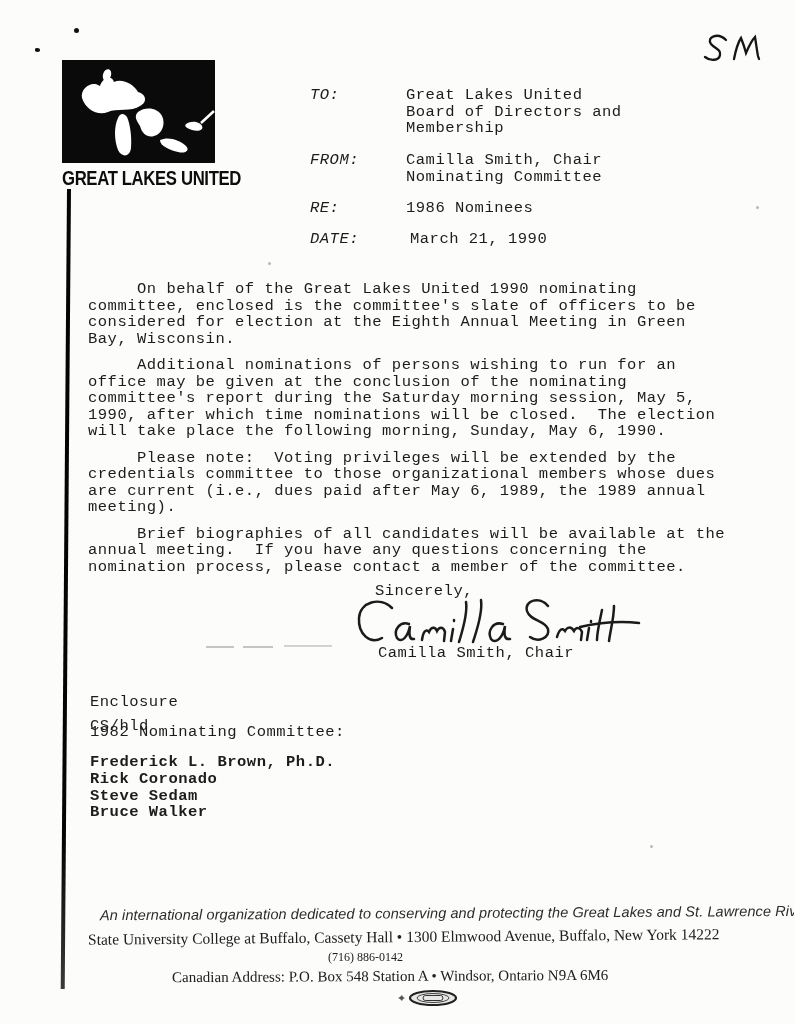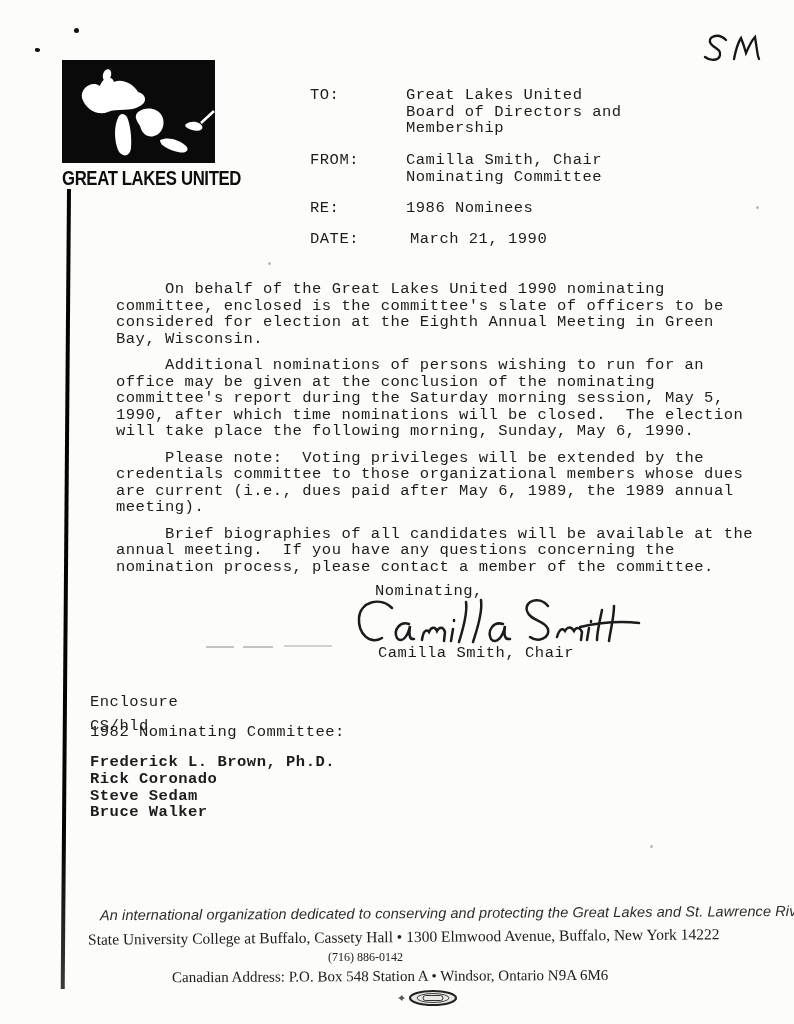--- a/index.html
+++ b/index.html
@@ -20,21 +20,21 @@
     left:62px; top:167px; width:220px;
     font-family:"Liberation Sans", sans-serif; font-weight:900;
     font-size:18px; letter-spacing:-0.4px; color:#0d0d0d;
     transform:scale(0.93,1.12); transform-origin:left top; white-space:nowrap;
   }
   .left-rule {
     left:67px; top:189px; width:4px; height:800px;
     background:linear-gradient(to bottom, #050505 82%, #3a3a3a);
     transform:rotate(0.45deg); transform-origin:top left;
   }
-  .memo-label { white-space:pre; }
+  .memo-label { white-space:pre;font-style:italic; }
   .sig-closing { left:375px; top:583px; }
   .typed-name { left:378px; top:645px; }
   .dash { position:absolute; height:2px; background:#c4c4c4; }
   .serif { font-family:"Liberation Serif", serif; color:#202020; white-space:nowrap; }
   .tagline {
     left:100px; top:905px; font-family:"Liberation Sans", sans-serif;
     font-style:italic; font-size:14.5px; letter-spacing:0.1px; color:#2b2b2b;
     transform:rotate(-0.35deg); white-space:nowrap;
   }
   .us-address { left:88px; top:928px; font-size:15.5px; transform:rotate(-0.5deg); }
@@ -86,40 +86,40 @@
 Membership</div>
     <div class="abs mono memo-label" style="left:310px; top:152px;">FROM:</div>
     <div class="abs mono" style="left:406px; top:152px;">Camilla Smith, Chair
 Nominating Committee</div>
     <div class="abs mono memo-label" style="left:310px; top:200px;">RE:</div>
     <div class="abs mono" style="left:406px; top:200px;">1986 Nominees</div>
     <div class="abs mono memo-label" style="left:310px; top:231px;">DATE:</div>
     <div class="abs mono" style="left:410px; top:231px;">March 21, 1990</div>
   </div>
 
-  <div class="abs" style="left:88px; top:281px; width:660px;margin-left:28px;">
+  <div class="abs" style="left:88px; top:281px; width:660px;">
     <div class="mono para">     On behalf of the Great Lakes United 1990 nominating
 committee, enclosed is the committee's slate of officers to be
 considered for election at the Eighth Annual Meeting in Green
 Bay, Wisconsin.</div>
     <div class="mono para">     Additional nominations of persons wishing to run for an
 office may be given at the conclusion of the nominating
 committee's report during the Saturday morning session, May 5,
 1990, after which time nominations will be closed.  The election
 will take place the following morning, Sunday, May 6, 1990.</div>
     <div class="mono para">     Please note:  Voting privileges will be extended by the
 credentials committee to those organizational members whose dues
 are current (i.e., dues paid after May 6, 1989, the 1989 annual
 meeting).</div>
     <div class="mono para">     Brief biographies of all candidates will be available at the
 annual meeting.  If you have any questions concerning the
 nomination process, please contact a member of the committee.</div>
   </div>
 
-  <div class="abs mono sig-closing">Nominating,</div>
+  <div class="abs mono sig-closing">Sincerely,</div>
 
   <div class="dash" style="left:206px; top:646px; width:28px;"></div>
   <div class="dash" style="left:243px; top:646px; width:30px;"></div>
   <div class="dash" style="left:284px; top:645px; width:48px; background:#d2d2d2;"></div>
 
   <svg class="abs" style="left:352px; top:596px;" width="292" height="58" viewBox="0 0 292 58" aria-label="Camilla Smith signature">
     <g fill="none" stroke="#1b1b1b" stroke-width="2.5" stroke-linecap="round">
       <path d="M 40,12 C 28,0 8,6 7,22 C 6,38 18,49 30,42"></path>
       <path d="M 57,28 C 48,25 41,34 45,42 C 50,48 56,40 58,30 C 57,38 57,44 62,43"></path>
       <path d="M 70,44 C 71,36 74,32 77,36 C 79,31 83,30 85,35 C 87,31 91,30 93,36 L 92,45"></path>

